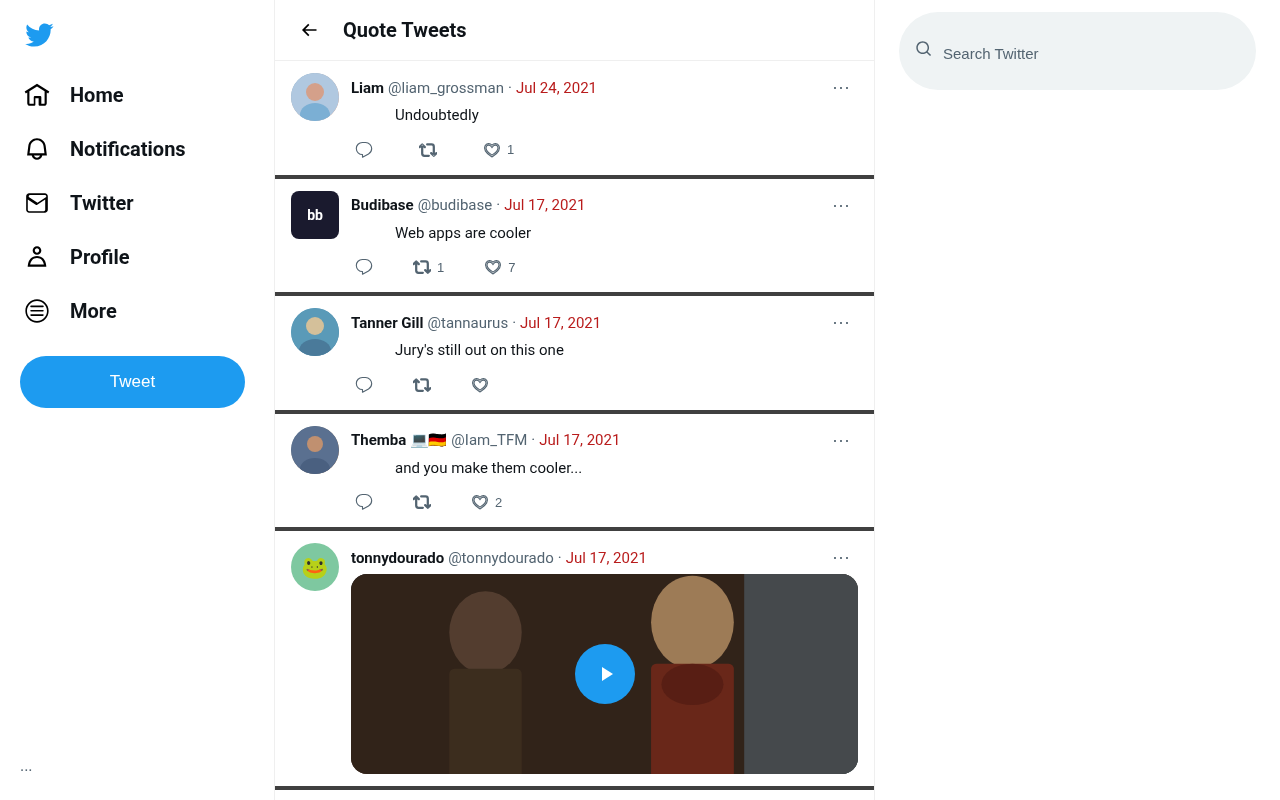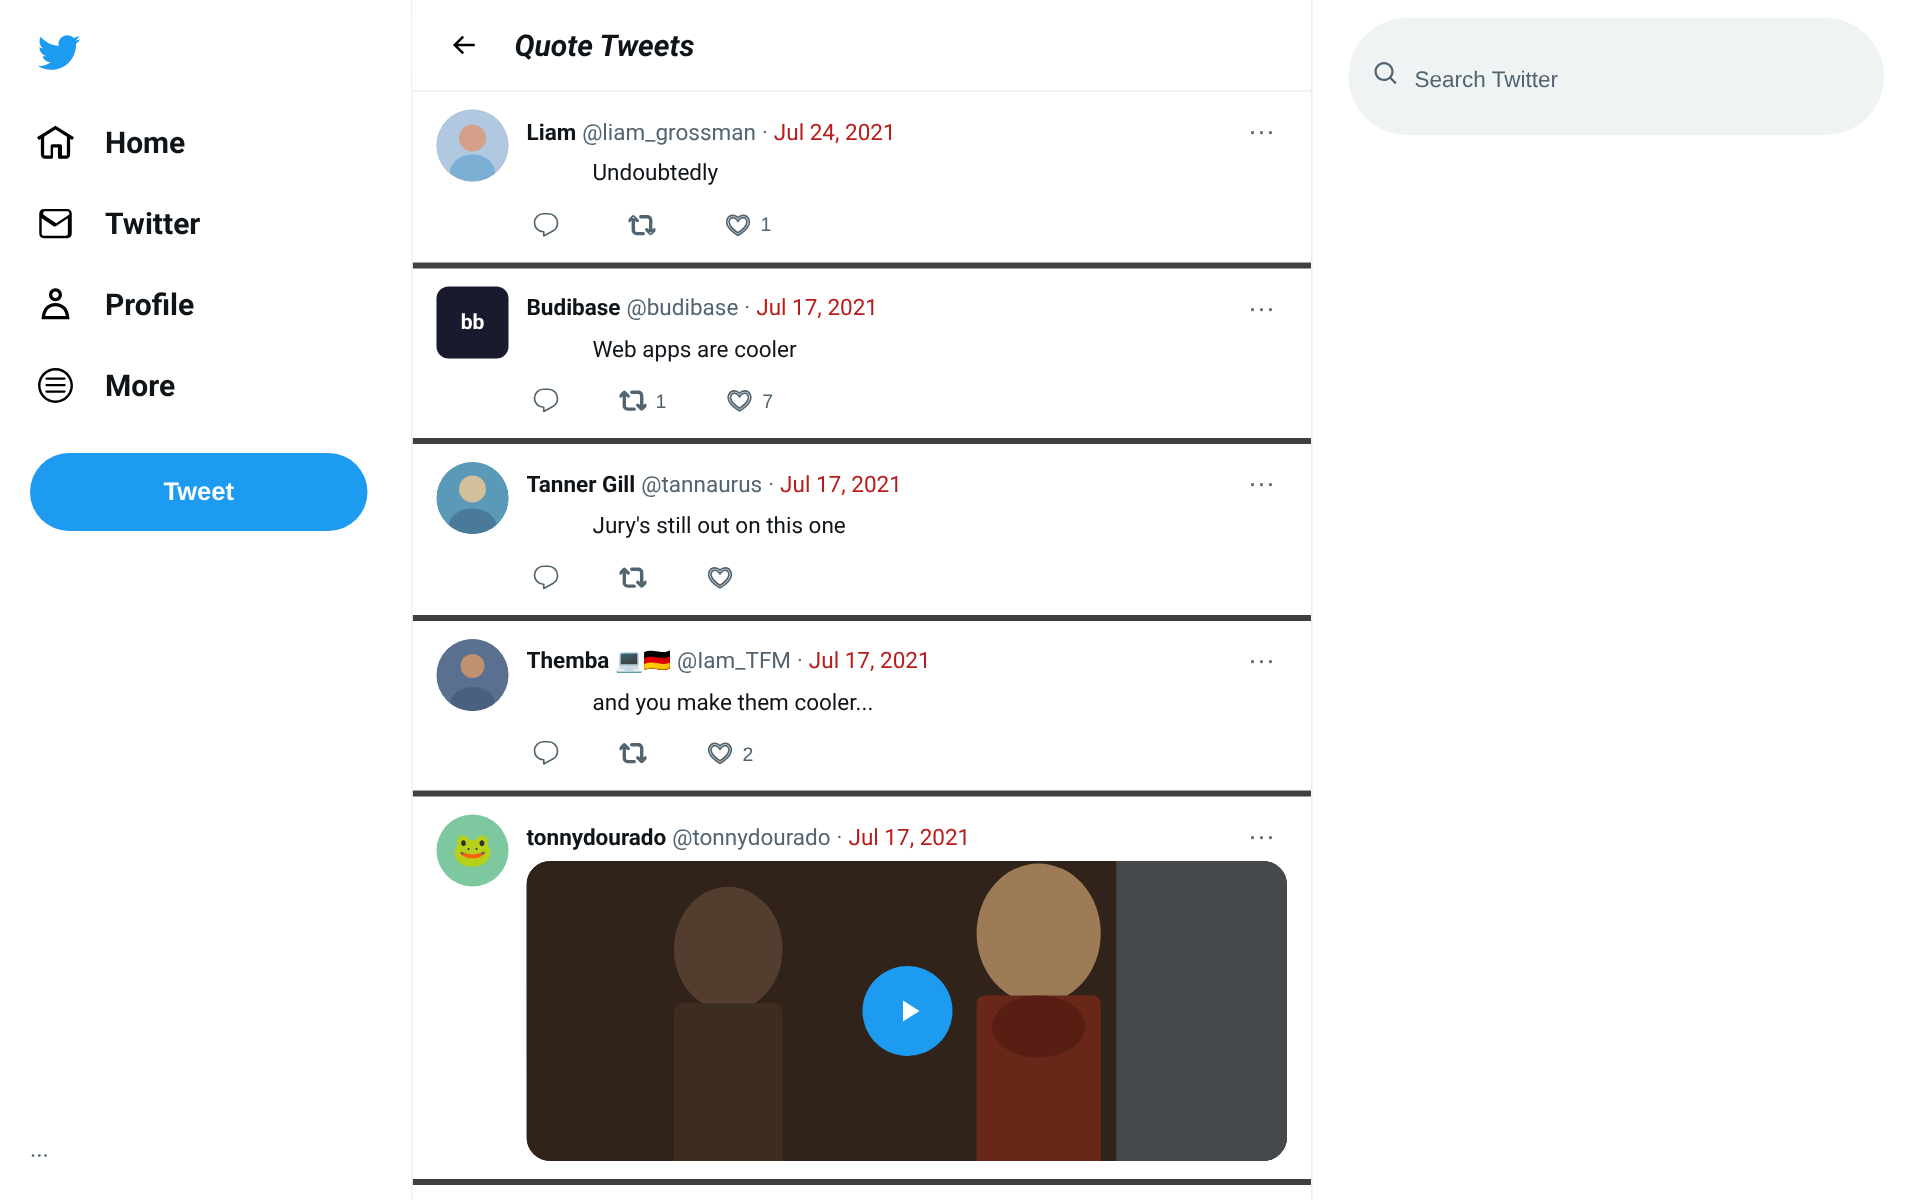--- a/index.html
+++ b/index.html
@@ -32,21 +32,21 @@
       color: #0f1419;
       text-decoration: none;
       margin-bottom: 4px;
       transition: background 0.2s;
     }
     .sidebar-nav-icon { width: 26px; height: 26px; display: flex; align-items: center; justify-content: center; }
     .tweet-btn {
       background: #1d9bf0;
       color: #fff;
       font-size: 17px;
-      font-weight: 700;
+      font-weight: 400;
       border: none;
       border-radius: 9999px;
       padding: 16px 32px;
       cursor: pointer;
       width: 90%;
       margin-top: 16px;
       margin-left: 8px;
     }
     .sidebar-more-dots {
       position: absolute;
@@ -72,21 +72,20 @@
       display: flex;
       align-items: center;
       gap: 16px;
       padding: 12px 16px;
       border-bottom: 1px solid #efefef;
       position: sticky;
       top: 0;
       background: rgba(255,255,255,0.85);
       backdrop-filter: blur(12px);
       z-index: 10;
-      font-style: italic;
     }
     .back-btn {
       background: none;
       border: none;
       cursor: pointer;
       padding: 8px;
       border-radius: 9999px;
       display: flex;
       align-items: center;
     }
@@ -210,20 +209,28 @@
   </div>
 
   <nav>
     <a class="sidebar-nav-item">
       <span class="sidebar-nav-icon">
         <svg viewBox="0 0 24 24" width="26" height="26">
             <path d="M12 1.696L.622 8.807l1.06 1.696L3 9.679V19.5C3 20.881 4.119 22 5.5 22h4a1 1 0 001-1v-6h3v6a1 1 0 001 1h4c1.381 0 2.5-1.119 2.5-2.5V9.679l1.318.824 1.06-1.696L12 1.696zM19 19.5c0 .276-.224.5-.5.5H16v-6a1 1 0 00-1-1h-5a1 1 0 00-1 1v6H5.5c-.276 0-.5-.224-.5-.5V8.429l7-4.375 7 4.375V19.5z"></path>
           </svg>
       </span>
       <span>Home</span>
+    </a>
+    <a class="sidebar-nav-item">
+      <span class="sidebar-nav-icon">
+        <svg viewBox="0 0 24 24" width="26" height="26">
+            <path d="M19.993 9.042C19.48 5.017 16.054 2 11.996 2s-7.49 3.021-7.999 7.051L2.866 18H7.1c.463 2.282 2.481 4 4.9 4s4.437-1.718 4.9-4h4.236l-1.143-8.958zM12 20c-1.306 0-2.417-.835-2.829-2h5.658c-.412 1.165-1.523 2-2.829 2zm-6.866-4l.847-6.698C6.364 6.272 8.941 4 11.996 4s5.627 2.268 6.013 5.295L18.864 16H5.134z"></path>
+          </svg>
+      </span>
+      <span>Notifications</span>
     </a>
     <a class="sidebar-nav-item">
       <span class="sidebar-nav-icon">
         <svg viewBox="0 0 24 24" width="26" height="26">
             <path d="M19.25 3.018H4.75C3.233 3.018 2 4.252 2 5.77v12.495c0 1.518 1.233 2.753 2.75 2.753h14.5c1.517 0 2.75-1.235 2.75-2.753V5.77c0-1.518-1.233-2.752-2.75-2.752zm-14.5 1.5h14.5c.69 0 1.25.56 1.25 1.25v.714l-8.05 5.367-8.05-5.367v-.714c0-.69.56-1.25 1.25-1.25zm14.5 15h-14.5c-.69 0-1.25-.56-1.25-1.25V8.743l7.35 4.9c.21.14.45.21.69.21s.48-.07.69-.21l7.35-4.9v9.525c0 .69-.56 1.25-1.25 1.25z"></path>
           </svg>
       </span>
       <span>Twitter</span>
     </a>
     <a class="sidebar-nav-item">

